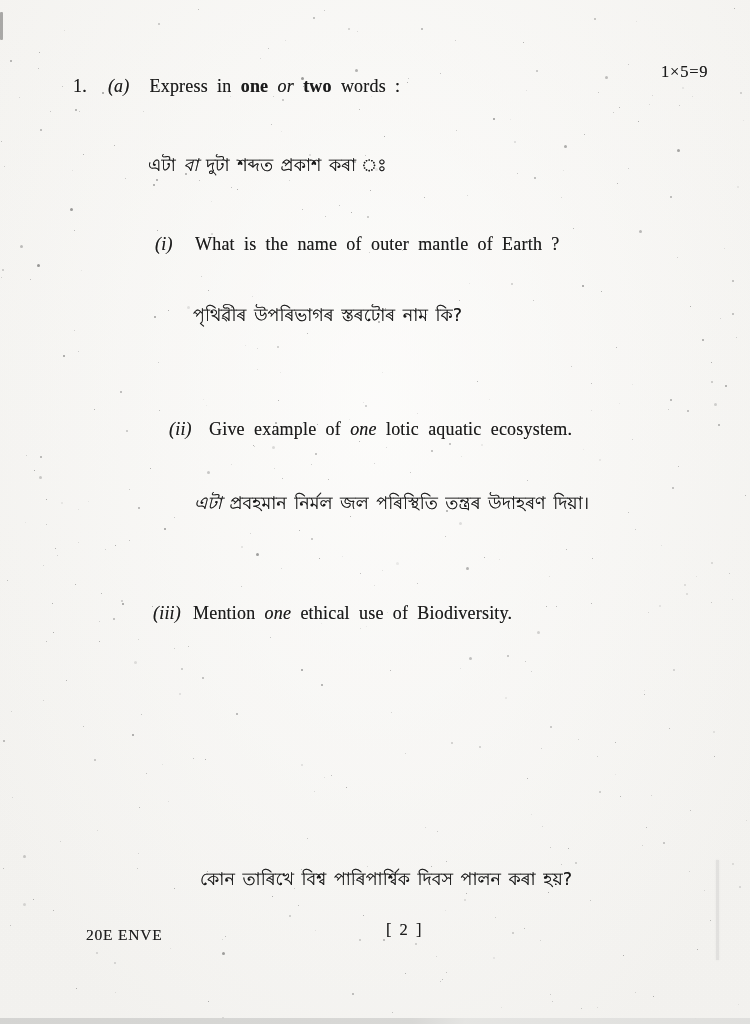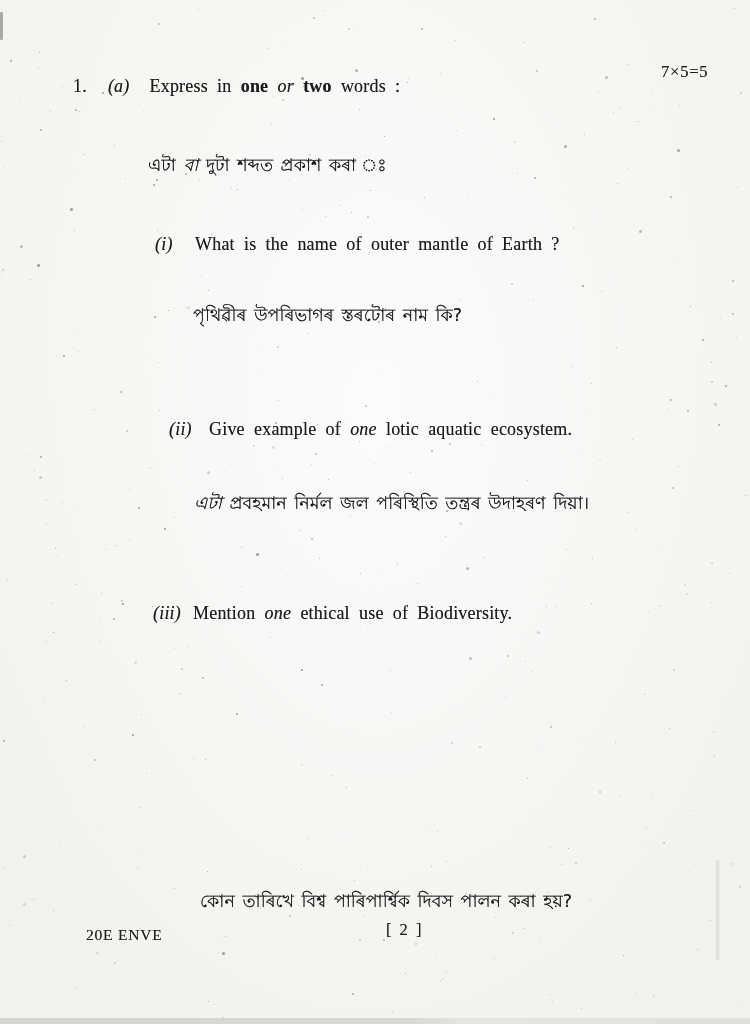--- a/index.html
+++ b/index.html
@@ -499,21 +499,21 @@
       <div class="noise-dot" style="left: 455.2px; top: 40.3px; width: 1px; height: 1px; background: rgba(35, 35, 35, 0.25);"></div>
       <div class="noise-dot" style="left: 201.5px; top: 676.9px; width: 2px; height: 2px; background: rgba(35, 35, 35, 0.33);"></div>
       <div class="noise-dot" style="left: 685.6px; top: 593.1px; width: 2px; height: 2px; background: rgba(35, 35, 35, 0.15);"></div>
       <div class="noise-dot" style="left: 524px; top: 927.8px; width: 1px; height: 1px; background: rgba(35, 35, 35, 0.36);"></div>
       <div class="noise-dot" style="left: 211px; top: 201.4px; width: 1px; height: 1px; background: rgba(35, 35, 35, 0.11);"></div>
     </div>
   <div class="edge-mark"></div>
   <div class="streak"></div>
   <div class="bottom-band"></div>
 
-  <div class="marks en">7×5=5</div>
+  <div class="marks en">1×5=9</div>
 
   <div class="line en" style="left:73px;top:76px;">
     <span class="qnum">1.</span><span class="qpart">(a)</span><span><span>Express in </span><span class="b">one</span><span class="it"> or </span><span class="b">two</span><span> words :</span></span>
   </div>
 
   <div class="line as" style="left:148px;top:152px;" lang="as">
     <span>এটা </span><span class="it">বা</span><span> দুটা শব্দত প্ৰকাশ কৰা ঃ</span>
   </div>
 
   <div class="line en" style="left:155px;top:234px;">
@@ -527,20 +527,20 @@
     <span class="sublabel">(ii)</span><span>Give example of </span><span class="it">one</span><span> lotic aquatic ecosystem.</span>
   </div>
   <div class="line en" style="left:153px;top:603px;">
     <span class="sublabel">(iii)</span><span>Mention </span><span class="it">one</span><span> ethical use of Biodiversity.</span>
   </div>
 
   <div class="line as" style="left:194px;top:490px;" lang="as">
     <span class="it">এটা</span><span> প্ৰবহমান নিৰ্মল জল পৰিস্থিতি তন্ত্ৰৰ উদাহৰণ দিয়া।</span>
   </div>
 
-  <div class="line as" style="left:200px;top:888px;" lang="as">
+  <div class="line as" style="left:200px;top:866px;" lang="as">
     <span>কোন তাৰিখে বিশ্ব পাৰিপাৰ্শ্বিক দিবস পালন কৰা হয়?</span><span class="it"></span><span></span>
   </div>
 
   <div class="footer-code">20E ENVE</div>
   <div class="footer-page">[ 2 ]</div>
 
 </div>
 
 </body></html>

